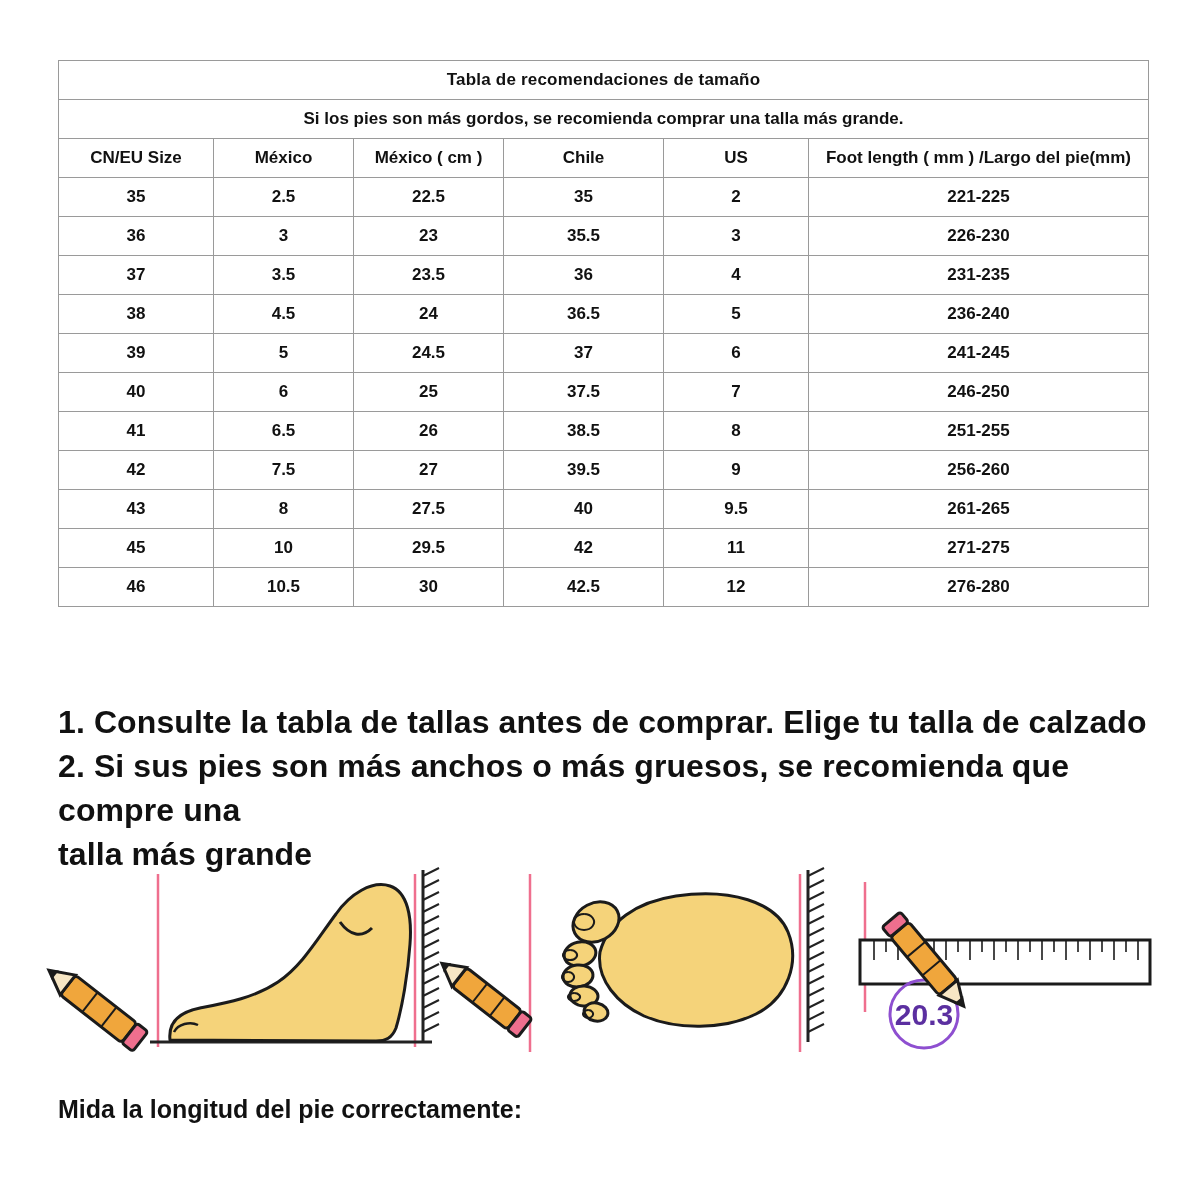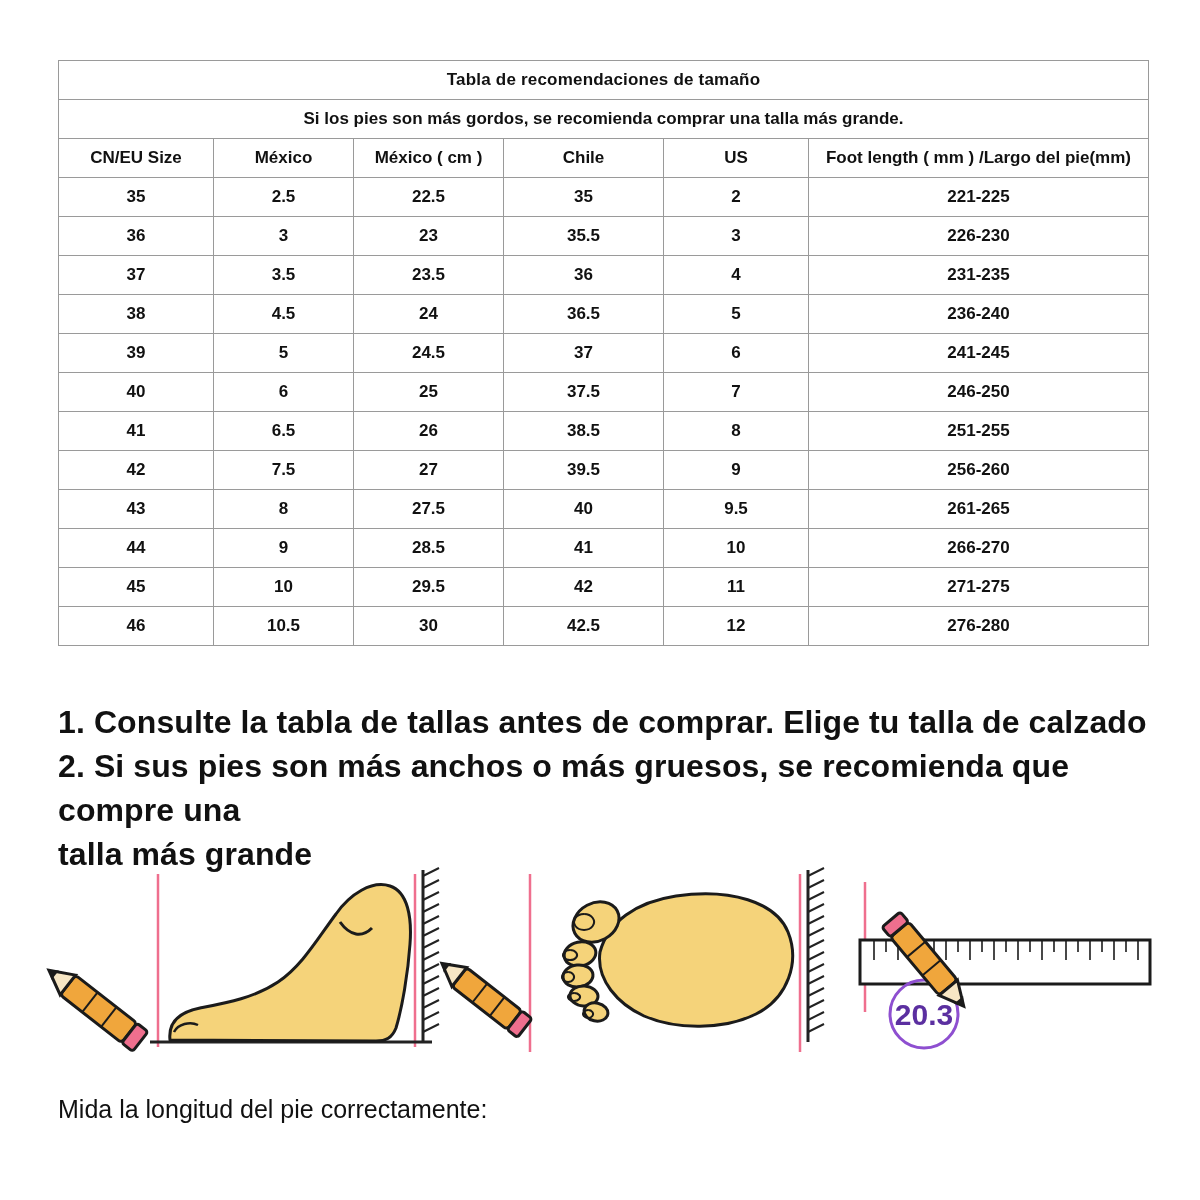--- a/index.html
+++ b/index.html
@@ -98,21 +98,21 @@
     width: 1120px;
     height: 230px;
   }
   .illus svg { display: block; }
 
   .measure-caption {
     position: absolute;
     left: 58px;
     top: 1095px;
     font-size: 25px;
-    font-weight: normal;
+    font-weight: bold;
     color: #111;
   }
 </style>
 </head>
 <body>
 
 <div class="page">
 
   <div class="table-wrap">
     <table class="size-table">
@@ -204,28 +204,20 @@
           <td>9</td>
           <td>256-260</td>
         </tr>
         <tr class="body-row">
           <td>43</td>
           <td>8</td>
           <td>27.5</td>
           <td>40</td>
           <td>9.5</td>
           <td>261-265</td>
-        </tr>
-        <tr class="body-row">
-          <td>44</td>
-          <td>9</td>
-          <td>28.5</td>
-          <td>41</td>
-          <td>10</td>
-          <td>266-270</td>
         </tr>
         <tr class="body-row">
           <td>45</td>
           <td>10</td>
           <td>29.5</td>
           <td>42</td>
           <td>11</td>
           <td>271-275</td>
         </tr>
         <tr class="body-row">

